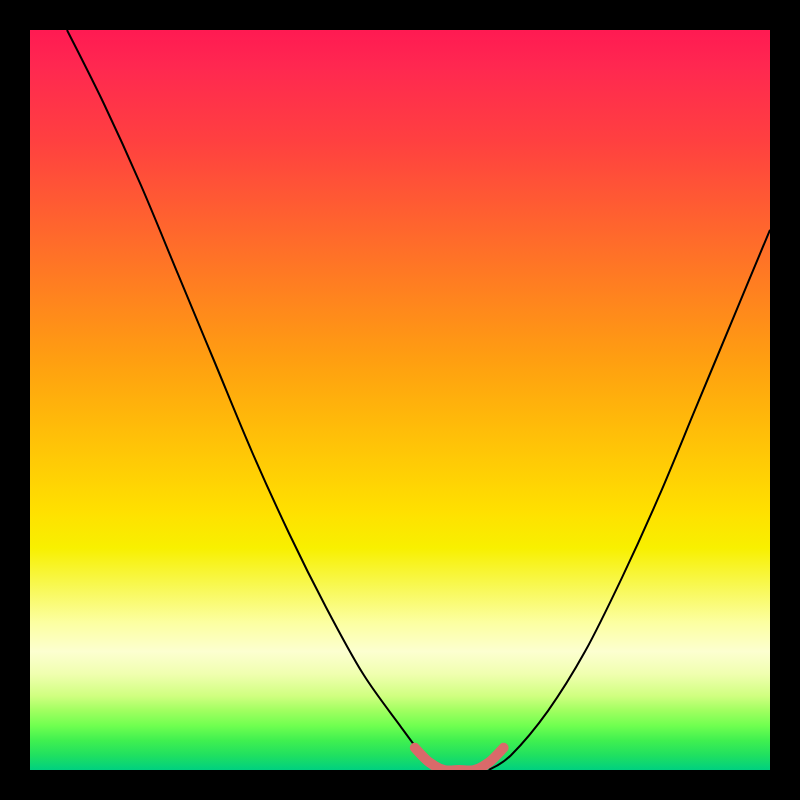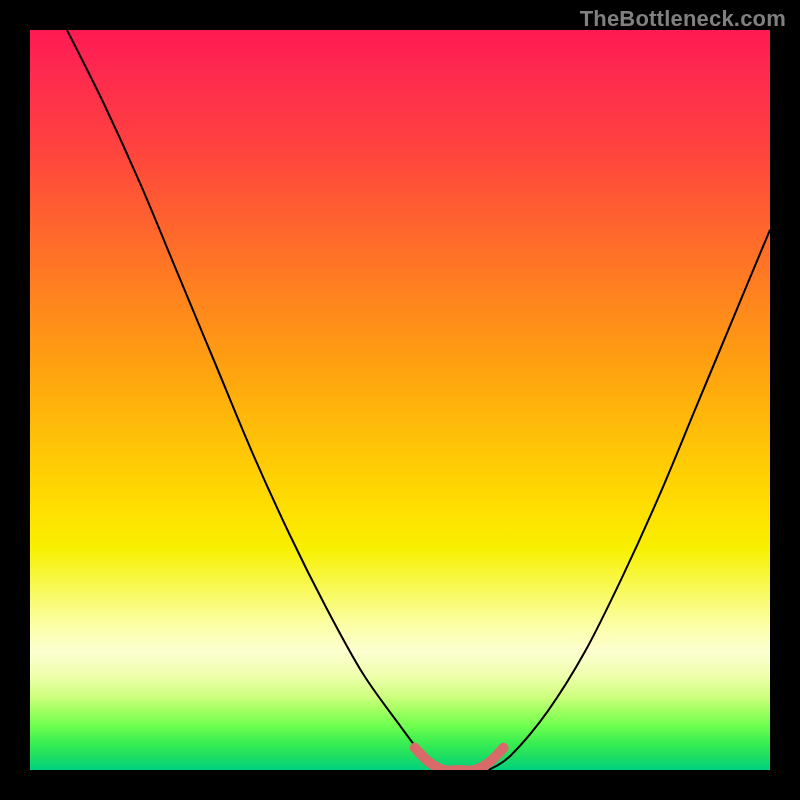--- a/index.html
+++ b/index.html
@@ -65,21 +65,20 @@
     stroke: #d96a6a;
     stroke-width: 10;
     stroke-linecap: round;
     stroke-linejoin: round;
   }
 </style>
 </head>
 <body>
 
 <div class="chart-container">
-  <div class="watermark">TheBottleneck.com</div>
   <div class="plot-area">
     <svg class="curves" viewBox="0 0 740 740">
       <path id="left-curve" class="curve-line" d="M 37 0 C 43.166666666666664 12.333333333333334, 61.666666666666664 48.10000000000001, 74 74 C 86.33333333333333 99.89999999999999, 98.66666666666667 127.03333333333332, 111 155.39999999999998 C 123.33333333333333 183.76666666666665, 135.66666666666666 214.6, 148 244.2 C 160.33333333333334 273.79999999999995, 172.66666666666666 303.3999999999999, 185 332.99999999999994 C 197.33333333333334 362.59999999999997, 209.66666666666666 393.43333333333334, 222 421.8 C 234.33333333333334 450.1666666666667, 246.66666666666666 477.29999999999995, 259 503.2 C 271.3333333333333 529.1, 283.6666666666667 553.7666666666668, 296 577.2 C 308.3333333333333 600.6333333333333, 320.6666666666667 624.0666666666666, 333 643.8 C 345.3333333333333 663.5333333333333, 360.1333333333333 682.0333333333333, 370 695.6 C 379.8666666666667 709.1666666666667, 386.03333333333336 717.8000000000001, 392.20000000000005 725.2 C 398.36666666666673 732.6, 404.5333333333334 737.5333333333333, 407.00000000000006 740"></path>
       <path id="right-curve" class="curve-line" d="M 458.8 740 C 462.5 737.5333333333333, 471.1333333333333 735.0666666666667, 481 725.2 C 490.8666666666667 715.3333333333334, 505.6666666666667 698.0666666666666, 518 680.8 C 530.3333333333334 663.5333333333333, 542.6666666666666 643.8, 555 621.6 C 567.3333333333334 599.4000000000001, 579.6666666666666 573.5, 592 547.6 C 604.3333333333334 521.7, 616.6666666666666 494.56666666666666, 629 466.2 C 641.3333333333334 437.8333333333333, 653.6666666666666 407, 666 377.40000000000003 C 678.3333333333334 347.80000000000007, 690.6666666666666 318.20000000000005, 703 288.6 C 715.3333333333334 259, 733.8333333333334 214.60000000000005, 740 199.80000000000007"></path>
       <path id="valley" class="valley-mark" d="M 384.8 717.8 C 387.26666666666665 720.2666666666667, 394.6666666666667 728.9, 399.6 732.6 C 404.53333333333336 736.3000000000001, 409.4666666666667 738.7666666666667, 414.40000000000003 740 C 419.33333333333337 741.2333333333333, 424.26666666666665 740, 429.2 740 C 434.1333333333333 740, 439.06666666666666 741.2333333333333, 444 740 C 448.93333333333334 738.7666666666667, 453.8666666666667 736.3000000000001, 458.8 732.6 C 463.73333333333335 728.9, 471.1333333333333 720.2666666666667, 473.6 717.8"></path>
     </svg>
   </div>
 </div>
 
 </body></html>

